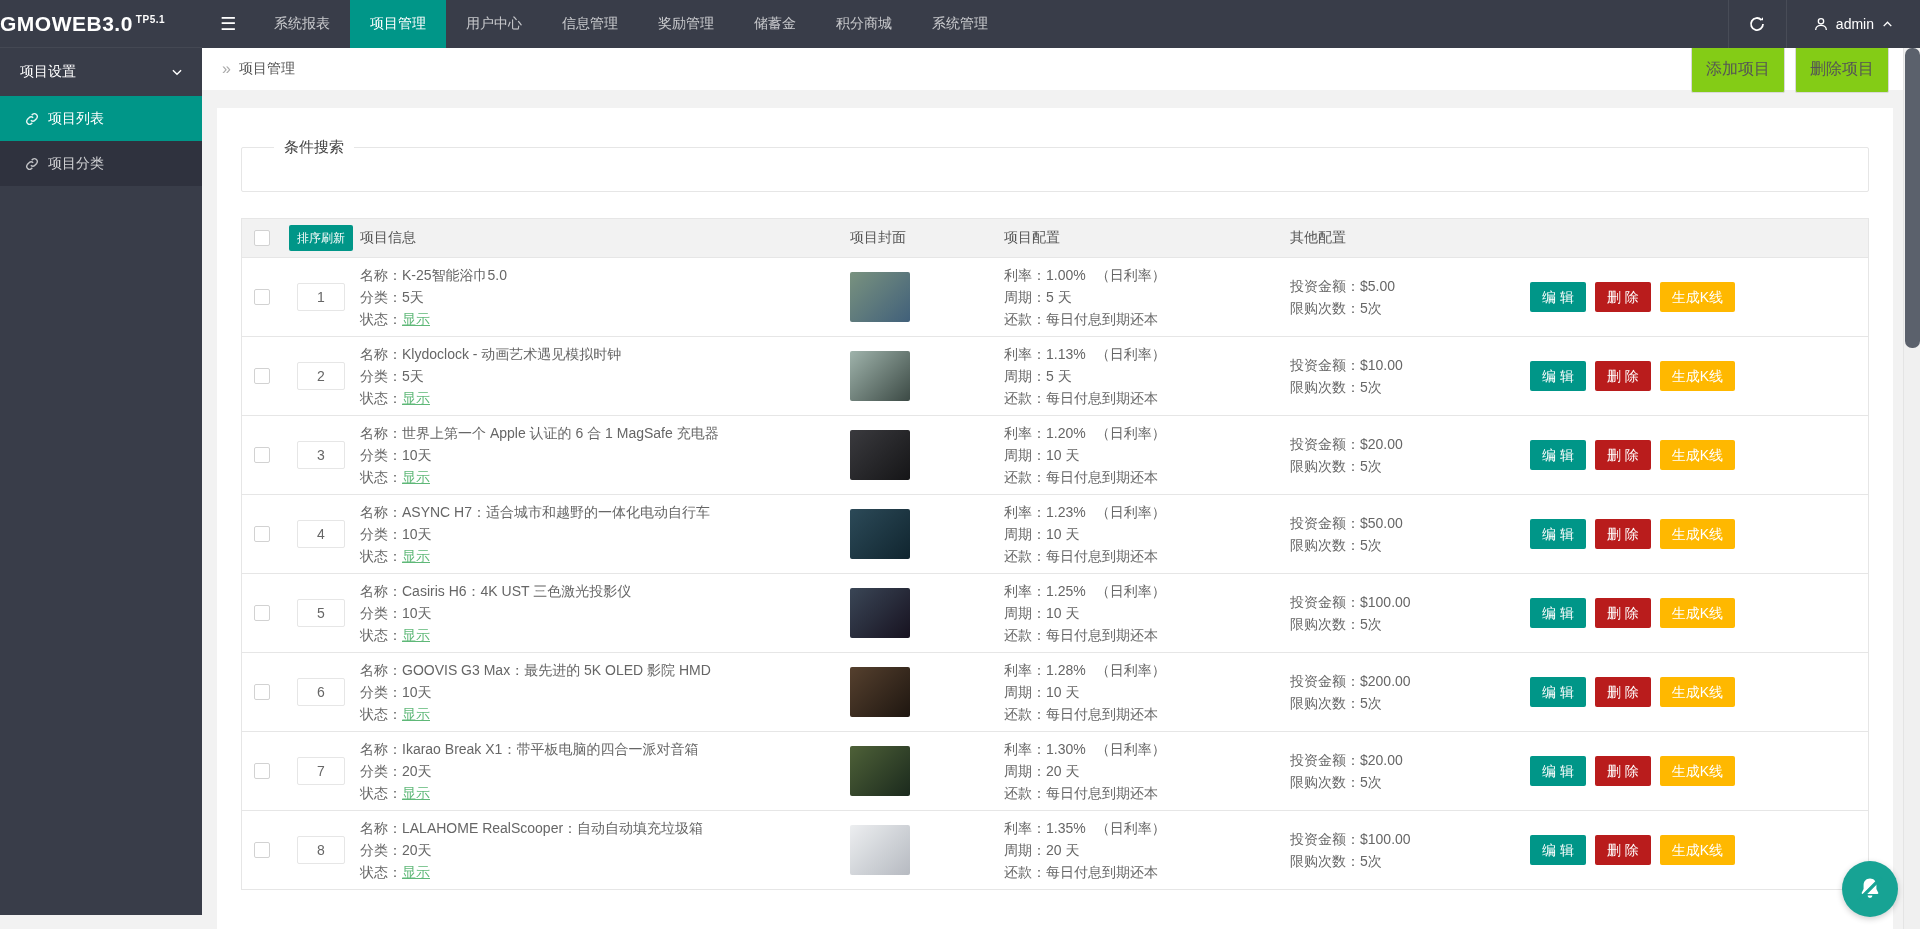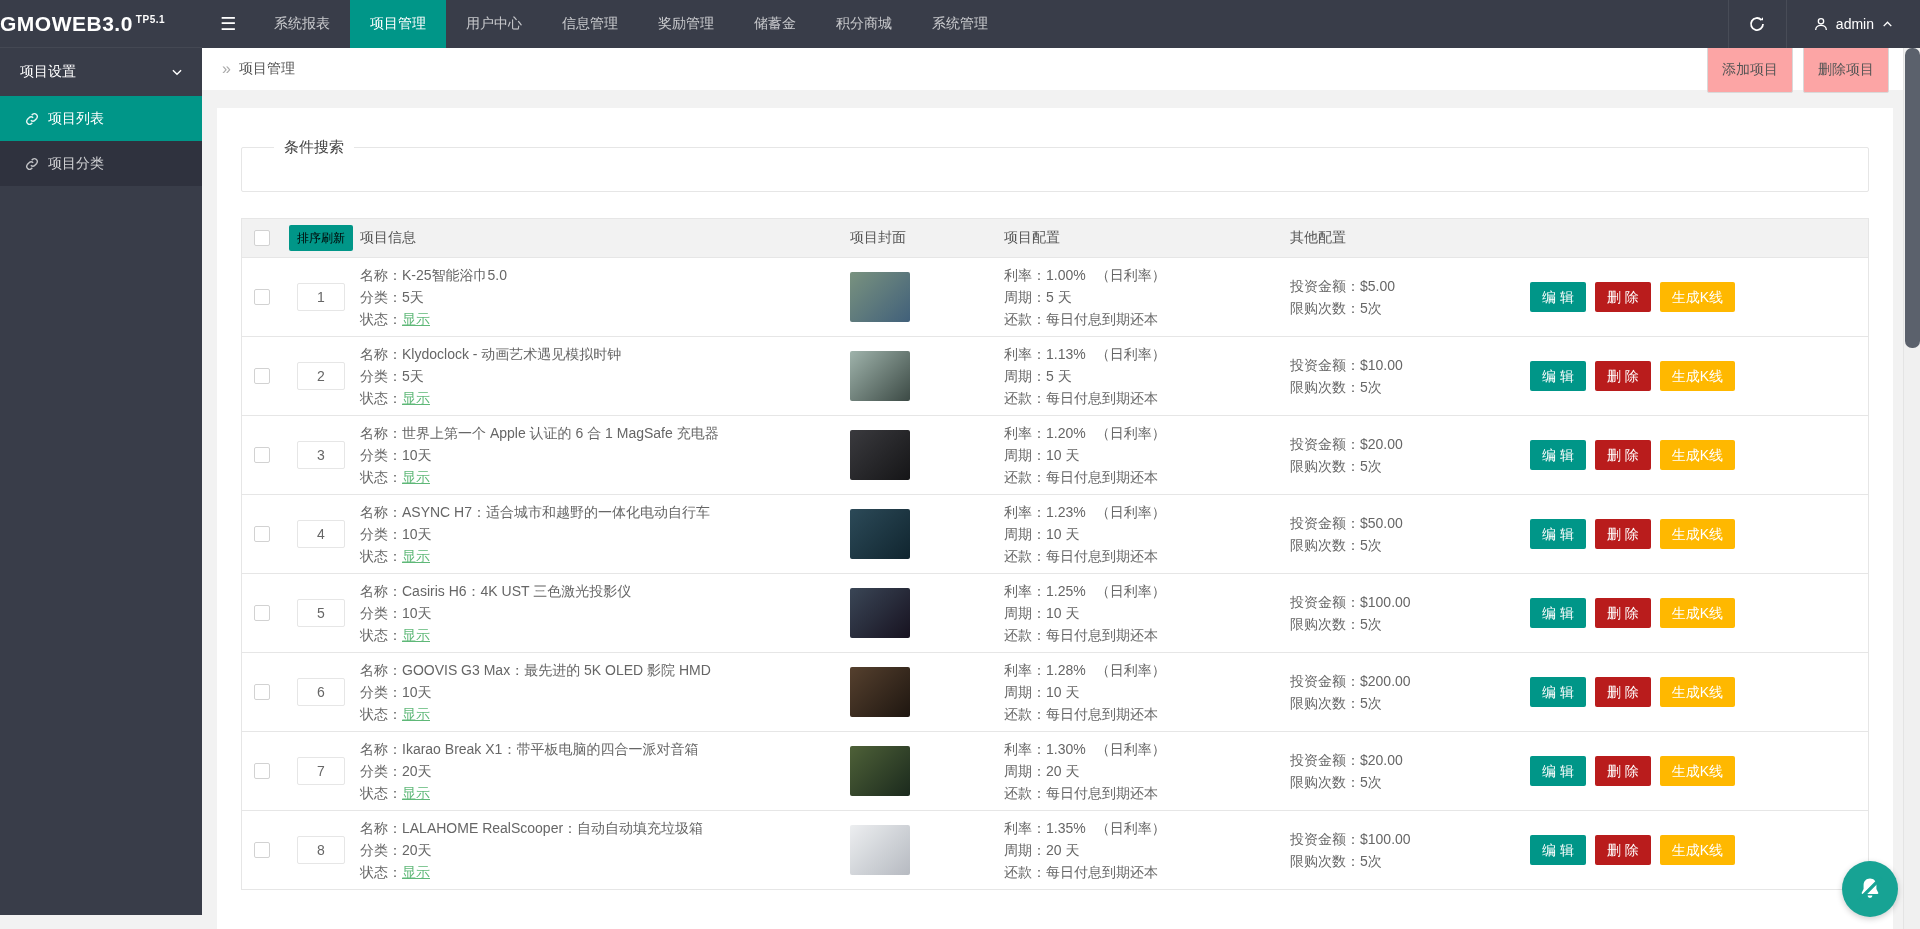--- a/index.html
+++ b/index.html
@@ -37,22 +37,22 @@
   .side-item.active { background:#009688; color:#fff; }
   .side-item .lnk { opacity:.9; display:flex; }
 
   
   .main { position:absolute; top:48px; left:202px; right:17px; bottom:0; overflow:hidden; }
   .crumb-bar { height:42px; background:#fff; display:flex; align-items:center;
     justify-content:space-between; padding:0 14px 0 20px; }
   .crumb { display:flex; align-items:center; gap:8px; color:#555; }
   .crumb .mark { color:#aaa; font-size:16px; }
   .top-btns { display:flex; gap:10px; }
-  .btn-plain { height:48px; line-height:28px; padding:0 14px; background:#fca5a5;
-    border:1px solid #d9d9d9; border-radius:2px; color:#555; font-size:14px; cursor:pointer; }
+  .btn-plain { height:48px; line-height:28px; padding:0 14px; background:#84cc16;
+    border:1px solid #d9d9d9; border-radius:2px; color:#555; font-size:16px; cursor:pointer; }
 
   .card { margin:18px 10px 0 15px; background:#fff; padding:22px 24px 40px; min-height:860px; }
 
   
   fieldset.cond { border:1px solid #e6e6e6; border-radius:2px; padding:14px 20px 20px; margin-top:8px; }
   fieldset.cond legend { margin-left:12px; padding:0 10px; color:#444; font-size:15px; }
   .form-row { display:flex; gap:16px; margin-top:6px; }
   .input-group { display:flex; height:38px; border:1px solid #e6e6e6; border-radius:2px; overflow:hidden; }
   .input-label { background:#fafafa; border-right:1px solid #e6e6e6; display:flex;
     align-items:center; padding:0 15px; color:#555; }
@@ -63,21 +63,21 @@
     border-radius:2px; display:flex; align-items:center; gap:9px; color:#555;
     font-size:14px; cursor:pointer; }
 
   
   .ptable { margin-top:26px; border:1px solid #e6e6e6; }
   .tgrid { display:grid; grid-template-columns:40px 78px 490px 154px 286px 240px 1fr; align-items:center; }
   .thead { background:#f2f2f2; height:38px; color:#555; }
   .trow { height:79px; border-top:1px solid #e6e6e6; background:#fff; }
   .cb { width:16px; height:16px; border:1px solid #d2d2d2; border-radius:2px; background:#fff;
     margin:0 auto; cursor:pointer; }
-  .sort-btn { background:#009688; color:#000000; height:26px; line-height:26px; padding:0 8px;
+  .sort-btn { background:#009688; color:#ffffff; height:26px; line-height:26px; padding:0 8px;
     border:none; border-radius:2px; font-size:12px; cursor:pointer; justify-self:center; }
   .sort-input { width:48px; height:28px; border:1px solid #e6e6e6; border-radius:2px;
     text-align:center; color:#666; font-size:14px; justify-self:center; outline:none; font-family:inherit; }
   .cell-lines div { line-height:22px; white-space:nowrap; }
   .status-link { color:#5FB878; text-decoration:underline; cursor:pointer; }
   .rate-note { margin-left:10px; }
   .cover { width:60px; height:50px; border-radius:2px; }
   .act-btns { display:flex; gap:9px; }
   .abtn { height:30px; line-height:30px; padding:0 12px; border:none; border-radius:2px;
     color:#fff; font-size:14px; cursor:pointer; font-family:inherit; }

